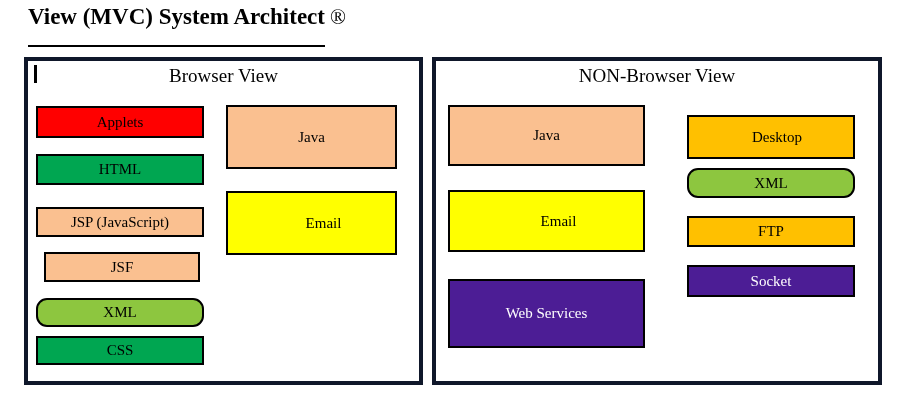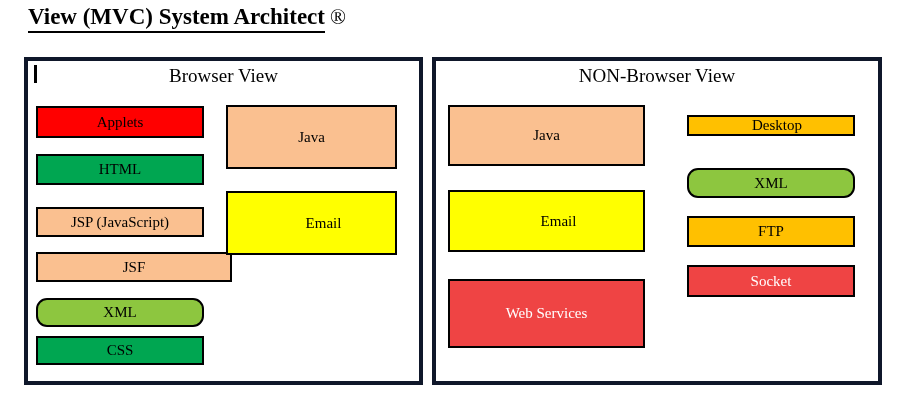--- a/index.html
+++ b/index.html
@@ -20,21 +20,21 @@
     position: absolute;
     left: 28px;
     top: 4px;
     margin: 0;
     font-size: 23px;
     font-weight: bold;
     white-space: nowrap;
   }
   .doc-title .title-main {
     border-bottom: 2px solid #000000;
-    padding-bottom: 2px;
+    padding-bottom: 16px;
   }
   .doc-title .title-reg {
     font-weight: 400;
     font-size: 21px;
     margin-left: 5px;
   }
   .panel {
     position: absolute;
     top: 57px;
     height: 320px;
@@ -68,37 +68,37 @@
     justify-content: center;
     font-size: 15px;
     text-align: center;
   }
   .c-red        { background: #FF0000; }
   .c-green      { background: #00A651; }
   .c-lightgreen { background: #8DC63F; border-radius: 11px; }
   .c-peach      { background: #FAC090; }
   .c-yellow     { background: #FFFF00; padding-left: 24px; }
   .c-amber      { background: #FFC000; }
-  .c-darkred    { background: #ef4444; color: #ffffff; }
+  .c-darkred    { background: #4c1d95; color: #ffffff; }
 
   
   .b-applets { left: 8px;   top: 45px;  width: 168px; height: 32px; }
   .b-html    { left: 8px;   top: 93px;  width: 168px; height: 31px; }
   .b-jsp     { left: 8px;   top: 146px; width: 168px; height: 30px; }
-  .b-jsf     { left: 8px;   top: 191px; width: 196px; height: 30px; }
+  .b-jsf     { left: 16px;   top: 191px; width: 156px; height: 30px; }
   .b-xml-l   { left: 8px;   top: 237px; width: 168px; height: 29px; }
   .b-css     { left: 8px;   top: 275px; width: 168px; height: 29px; }
   .b-java-l  { left: 198px; top: 44px;  width: 171px; height: 64px; }
   .b-email-l { left: 198px; top: 130px; width: 171px; height: 64px; }
 
   
   .b-java-r  { left: 12px;  top: 44px;  width: 197px; height: 61px; }
   .b-email-r { left: 12px;  top: 129px; width: 197px; height: 62px; }
   .b-websvc  { left: 12px;  top: 218px; width: 197px; height: 69px; }
-  .b-desktop { left: 251px; top: 54px;  width: 168px; height: 21px; padding-left: 12px; }
+  .b-desktop { left: 251px; top: 54px;  width: 168px; height: 44px; padding-left: 12px; }
   .b-xml-r   { left: 251px; top: 107px; width: 168px; height: 30px; }
   .b-ftp     { left: 251px; top: 155px; width: 168px; height: 31px; }
   .b-socket  { left: 251px; top: 204px; width: 168px; height: 32px; }
 </style>
 </head>
 <body>
 
 <div class="page">
 
   <h1 class="doc-title"><span class="title-main">View (MVC) System Architect</span><span class="title-reg">®</span></h1>

